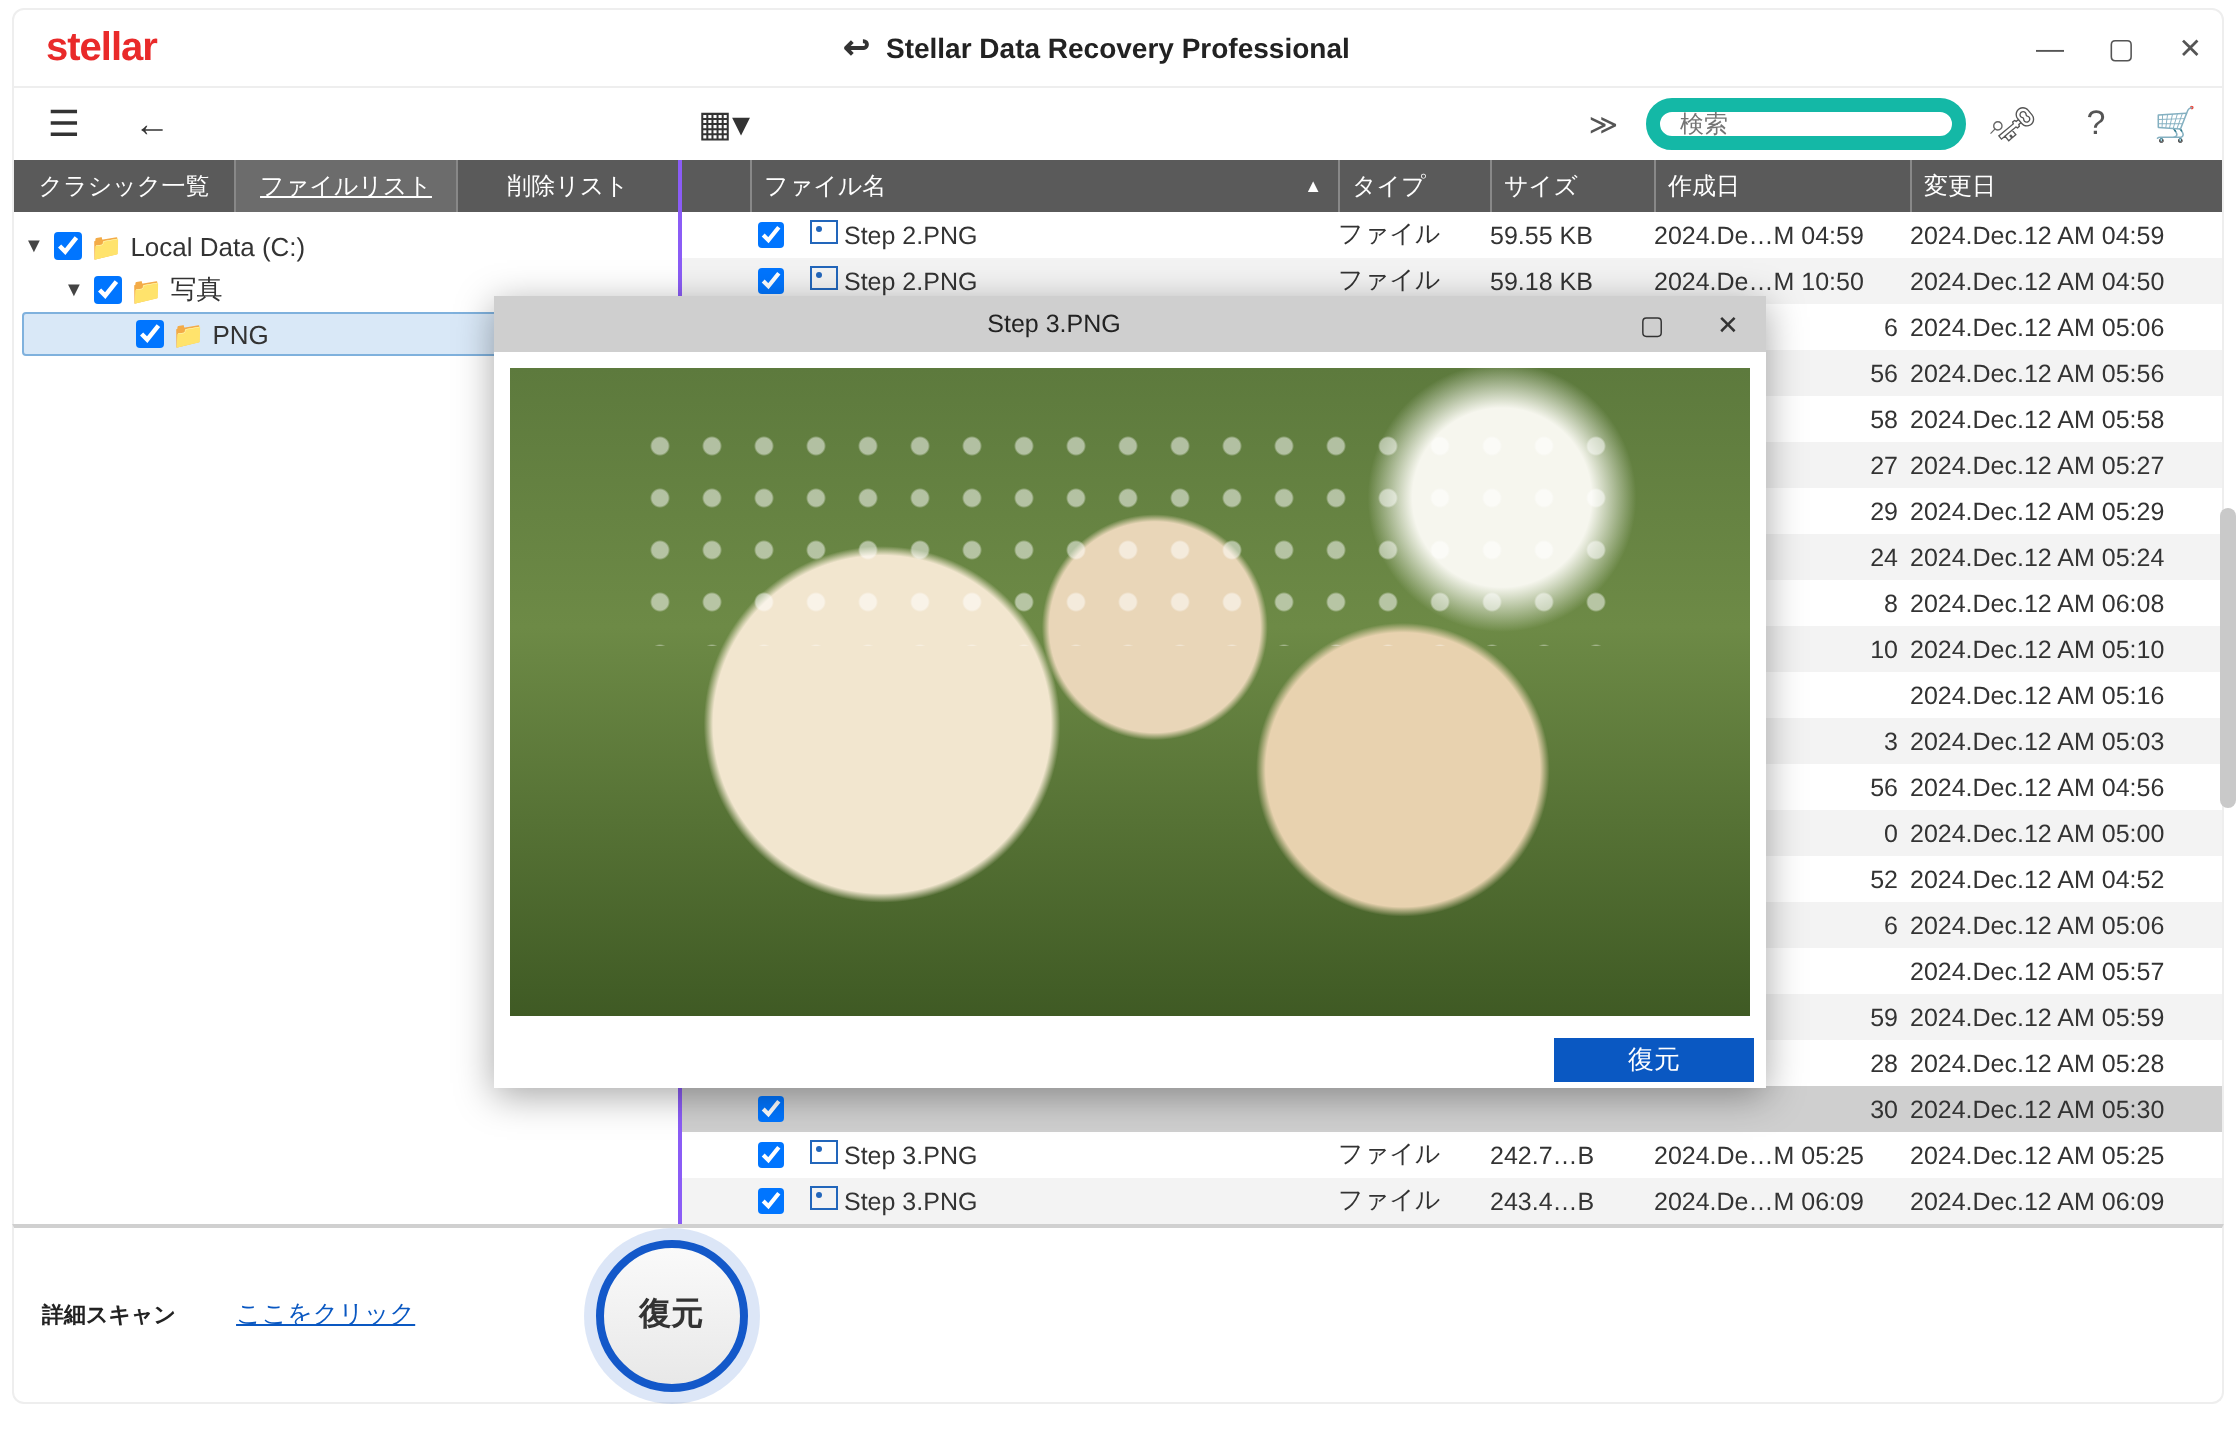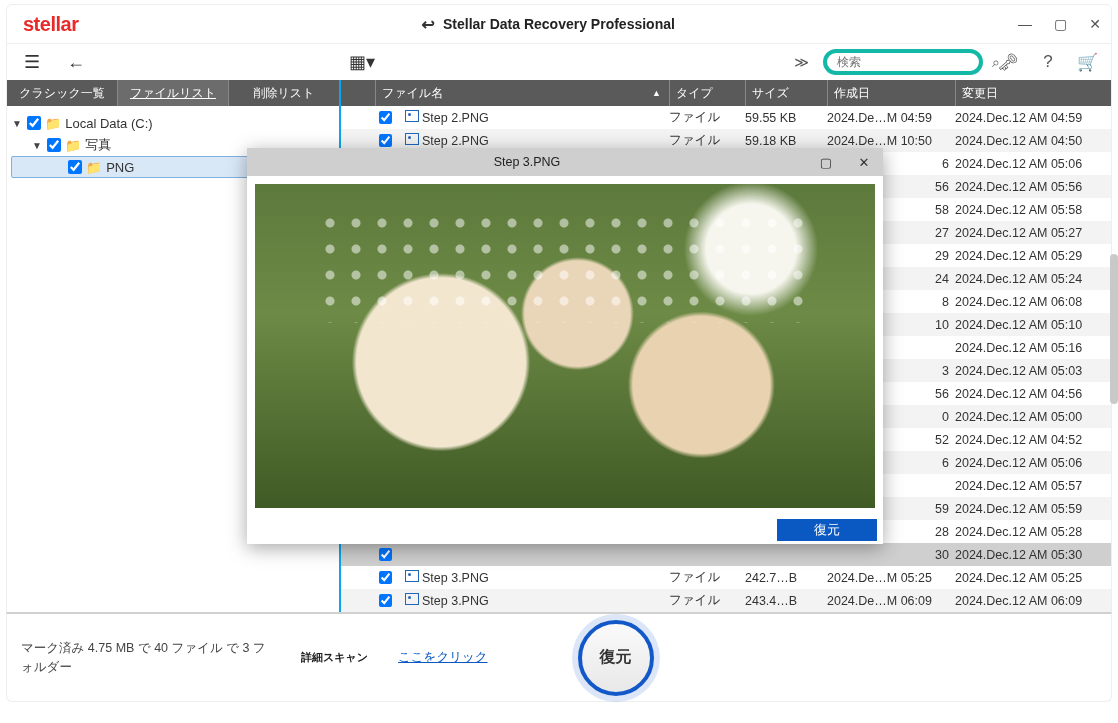--- a/index.html
+++ b/index.html
@@ -12,30 +12,30 @@
   .title-center { flex: 1; display: flex; align-items: center; justify-content: center; gap: 8px; font-size: 14px; font-weight: 600; color: #222; }
   .back-icon { font-size: 16px; color:#333; }
   .win-controls { display: flex; gap: 22px; align-items:center; color:#555; font-size:14px; }
   .win-controls span { cursor:pointer; }
 
   
   .toolbar { height: 36px; display: flex; align-items: center; margin: 0 6px; border-left:1px solid #eee; border-right:1px solid #eee; padding: 0 8px; gap:10px; }
   .tb-btn { width:34px; height:28px; display:flex; align-items:center; justify-content:center; color:#333; font-size:18px; cursor:pointer; }
   .tb-spacer { flex:1; }
   .tb-more { color:#555; font-size:14px; padding:0 4px; cursor:pointer; }
-  .search-wrap { display:flex; align-items:center; border:4px solid #14b8a6; border-radius:14px; height:26px; width:160px; padding:0 10px; }
+  .search-wrap { display:flex; align-items:center; border:7px solid #14b8a6; border-radius:14px; height:26px; width:160px; padding:0 10px; }
   .search-wrap input { border:none; outline:none; flex:1; font-size:12px; background:transparent; }
   .search-wrap .mag { color:#666; font-size:14px; }
   .tb-right-icon { width:30px; text-align:center; font-size:17px; color:#555; cursor:pointer; }
 
   
   .body-wrap { display:flex; margin:0 6px; border-left:1px solid #eee; border-right:1px solid #eee; height:532px; }
 
   
-  .left-panel { width:334px; display:flex; flex-direction:column; border-right:2px solid #0ea5e9; }
+  .left-panel { width:334px; display:flex; flex-direction:column; border-right:2px solid #8b5cf6; }
   .tab-row { display:flex; height:26px; background:#5a5a5a; }
   .tab { flex:1; color:#fff; font-size:12px; display:flex; align-items:center; justify-content:center; cursor:pointer; }
   .tab + .tab { border-left:1px solid #888; }
   .tab.active { background:#6c6c6c; text-decoration:underline; }
   .tree { padding:6px 4px; font-size:13px; }
   .tree-row { display:flex; align-items:center; height:22px; gap:4px; }
   .tree-toggle { width:12px; text-align:center; color:#444; font-size:10px; }
   .tree-check { width:14px; height:14px; }
   .folder-icon { color:#f4b400; font-size:13px; }
   .tree-row.sel { background:#d9e8f7; border:1px solid #7fb1dd; border-radius:2px; }
@@ -416,21 +416,20 @@
           <div class="c-type">ファイル</div>
           <div class="c-size">243.4…B</div>
           <div class="c-created" style="text-align:left;padding-right:6px">2024.De…M 06:09</div>
           <div class="c-modified">2024.Dec.12 AM 06:09</div>
         </div>
       </div>
   </div>
 </div>
 
 <div class="bottom">
-  <div class="bottom-status">マーク済み 4.75 MB で 40 ファイル で 3 フォルダー</div>
   <span class="detail-scan">詳細スキャン</span>
   <span class="detail-link">ここをクリック</span>
   <div class="recover-btn">復元</div>
 </div>
 
 <div class="preview-pop">
   <div class="pop-title">
     <span class="pt-label">Step 3.PNG</span>
     <span class="pt-btn">▢</span>
     <span class="pt-btn">✕</span>

